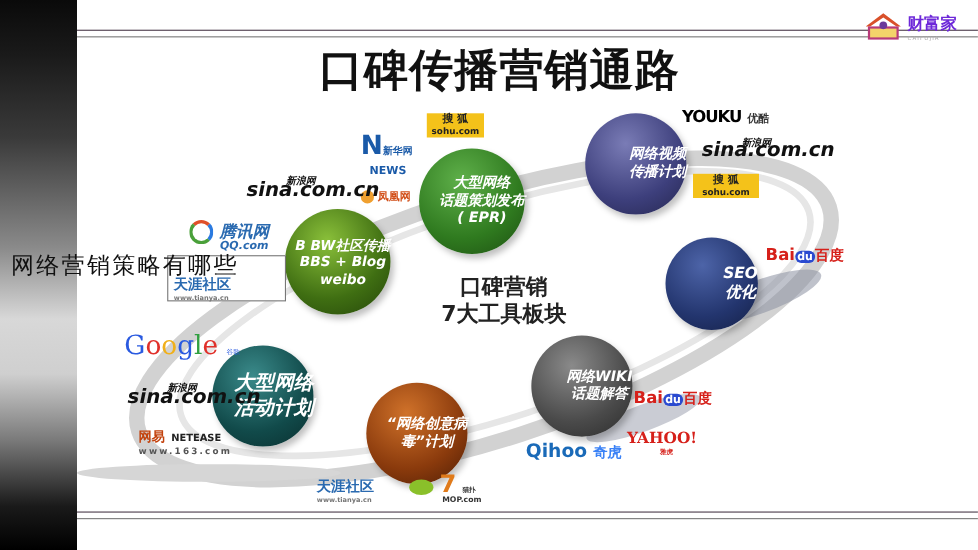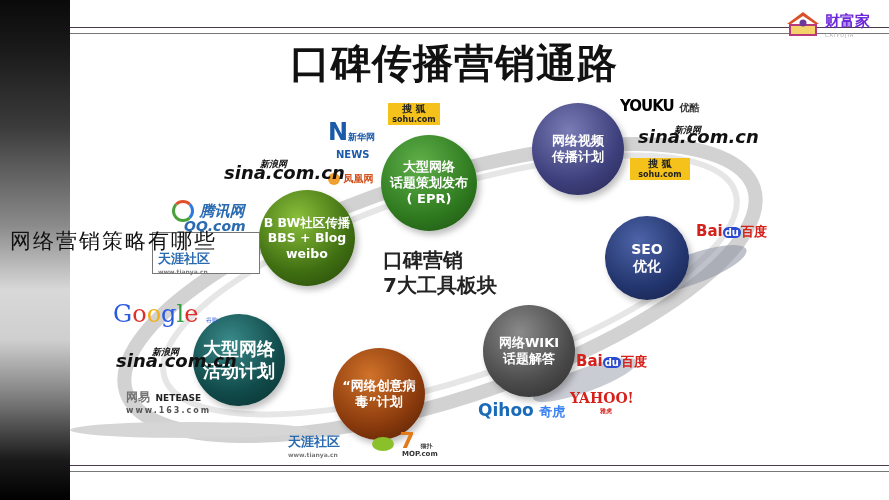--- a/index.html
+++ b/index.html
@@ -7,23 +7,23 @@
   .sidebar{position:absolute;left:0;top:0;width:70px;height:500px;
     background:linear-gradient(180deg,#0a0a0a 0%,#1a1a1a 10%,#3a3a3a 25%,#8a8a8a 45%,#d8d8d8 58%,#cfcfcf 68%,#7a7a7a 80%,#1a1a1a 92%,#000 100%);}
   .rule{position:absolute;left:70px;right:0;height:2px;background:#555;}
   .rule.thin{height:1px;background:#4a3a4a;}
   .title{position:absolute;left:290px;top:36px;font-size:40px;font-weight:900;letter-spacing:1px;color:#111;font-family:"DejaVu Sans",sans-serif;}
   .logo{position:absolute;left:785px;top:6px;width:100px;height:40px;}
   .logo .house{position:absolute;left:0;top:4px;width:36px;height:28px;}
   .logo .name{position:absolute;left:40px;top:6px;font-size:15px;font-weight:bold;color:#6d28d9;}
   .logo .sub{position:absolute;left:40px;top:26px;font-size:5px;color:#aaa;letter-spacing:1px;}
   .swoosh{position:absolute;left:0;top:0;}
-  .node{position:absolute;border-radius:50%;display:flex;align-items:center;justify-content:center;text-align:center;color:#fff;font-weight:bold;line-height:1.25;box-shadow:3px 4px 6px rgba(0,0,0,.25);}
+  .node{position:absolute;border-radius:50%;display:flex;align-items:center;justify-content:flex-end;text-align:center;color:#fff;font-weight:bold;line-height:1.25;box-shadow:3px 4px 6px rgba(0,0,0,.25);font-style:italic;}
   .node span{display:block;white-space:pre-line;}
-  .center{position:absolute;left:383px;top:248px;width:150px;text-align:left;font-size:20px;font-weight:900;color:#222;line-height:1.25;white-space:pre-line;}
+  .center{position:absolute;left:383px;top:248px;width:150px;text-align:center;font-size:20px;font-weight:900;color:#222;line-height:1.25;white-space:pre-line;}
   .brand{position:absolute;font-weight:bold;white-space:nowrap;}
   .overlay{position:absolute;left:10px;top:227px;font-size:21px;color:#111;font-family:"DejaVu Serif","Liberation Serif",serif;letter-spacing:2px;}
   .tianya-box{position:absolute;left:152px;top:232px;width:106px;height:40px;border:1px solid #777;background:#fff;}
 </style>
 </head>
 <body>
 
 <div class="sidebar"></div>
 <div class="rule thin" style="top:27px;"></div>
 <div class="rule" style="top:33px;height:1px;background:#777;"></div>
@@ -96,21 +96,21 @@
   <span style="display:inline-block;width:12px;height:12px;border-radius:50%;background:#f0a030;vertical-align:middle;"></span>
   <span>凤凰网</span>
 </div>
 <div class="brand" style="left:224px;top:162px;color:#111;">
   <span style="font-size:18px;font-style:italic;font-weight:900;">sina.com.cn</span>
   <span style="position:absolute;left:36px;top:-4px;font-size:9px;font-style:italic;">新浪网</span>
 </div>
 <div class="brand" style="left:172px;top:200px;">
   <span style="display:inline-block;width:16px;height:16px;border-radius:50%;border:3px solid #4aa03a;border-top-color:#e0502a;border-right-color:#2a7ae0;vertical-align:middle;"></span>
   <span style="font-size:15px;color:#2a6ab0;font-style:italic;">腾讯网</span>
-  <div style="font-size:14px;color:#2a6ab0;margin-left:12px;margin-top:-4px;font-style:italic;">QQ.com</div>
+  <div style="font-size:10px;color:#2a6ab0;margin-left:28px;margin-top:-4px;font-style:italic;">QQ.com</div>
 </div>
 <div class="tianya-box"></div>
 <div class="brand" style="left:158px;top:250px;color:#2a6ab0;font-size:13px;">
   <div>天涯社区</div>
     <div style="font-size:6px;color:#777;">www.tianya.cn</div>
 </div>
 <div class="overlay">网络营销策略有哪些</div>
 
 <div class="brand" style="left:620px;top:96px;">
   <span style="font-size:15px;font-weight:900;color:#000000;letter-spacing:-1px;">YOUKU</span>
@@ -130,21 +130,21 @@
 
 <div class="brand" style="left:113px;top:300px;font-size:24px;font-family:'DejaVu Serif',serif;font-weight:normal;">
   <span style="color:#2a5ae0;">G</span><span style="color:#e0302a;">o</span><span style="color:#f0b01a;">o</span><span style="color:#2a5ae0;">g</span><span style="color:#30a040;">l</span><span style="color:#e0302a;">e</span>
   <span style="font-size:6px;color:#2a5ae0;">谷歌</span>
 </div>
 <div class="brand" style="left:116px;top:350px;color:#111;">
   <span style="font-size:18px;font-style:italic;font-weight:900;">sina.com.cn</span>
   <span style="position:absolute;left:36px;top:-4px;font-size:9px;font-style:italic;">新浪网</span>
 </div>
 <div class="brand" style="left:126px;top:386px;">
-  <span style="font-size:12px;color:#737373;">网易</span>
+  <span style="font-size:12px;color:#c2410c;">网易</span>
   <span style="font-size:9px;color:#222;">NETEASE</span>
   <div style="font-size:8px;color:#555;letter-spacing:2px;">www.163.com</div>
 </div>
 
 <div class="brand" style="left:288px;top:433px;color:#2a6ab0;font-size:13px;">
   <div>天涯社区</div>
     <div style="font-size:6px;color:#777;">www.tianya.cn</div>
 </div>
 <div class="brand" style="left:372px;top:428px;">
   <span style="display:inline-block;width:22px;height:14px;border-radius:50%;background:#8ac02a;vertical-align:middle;"></span>

